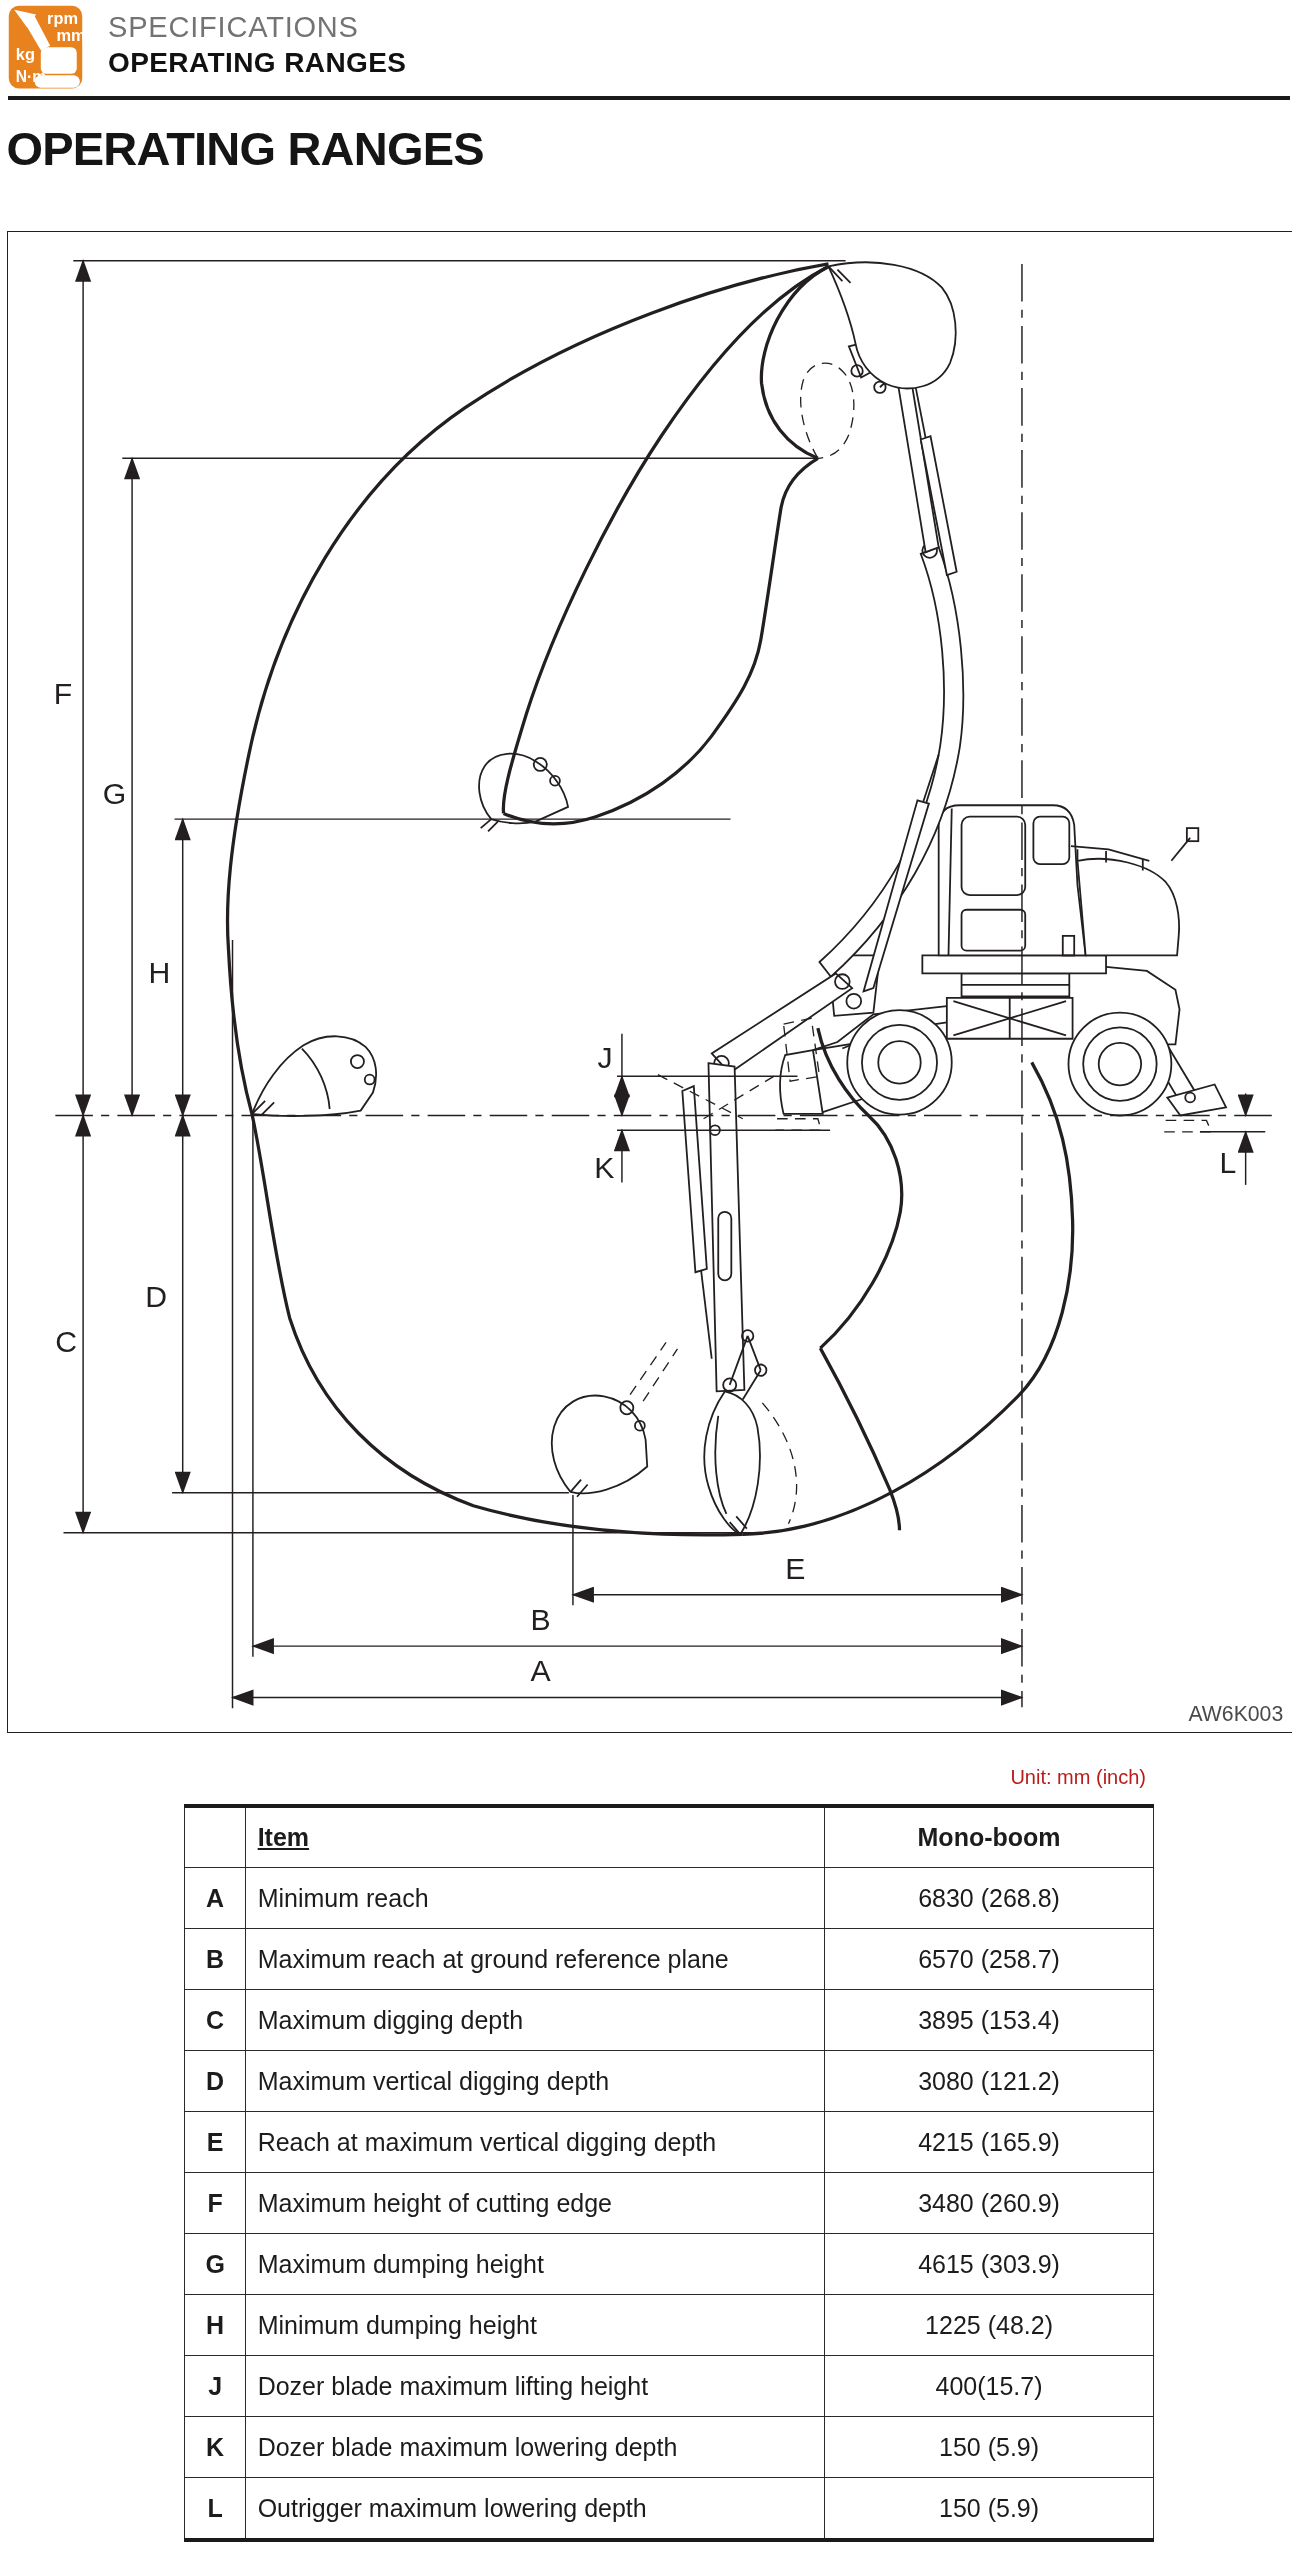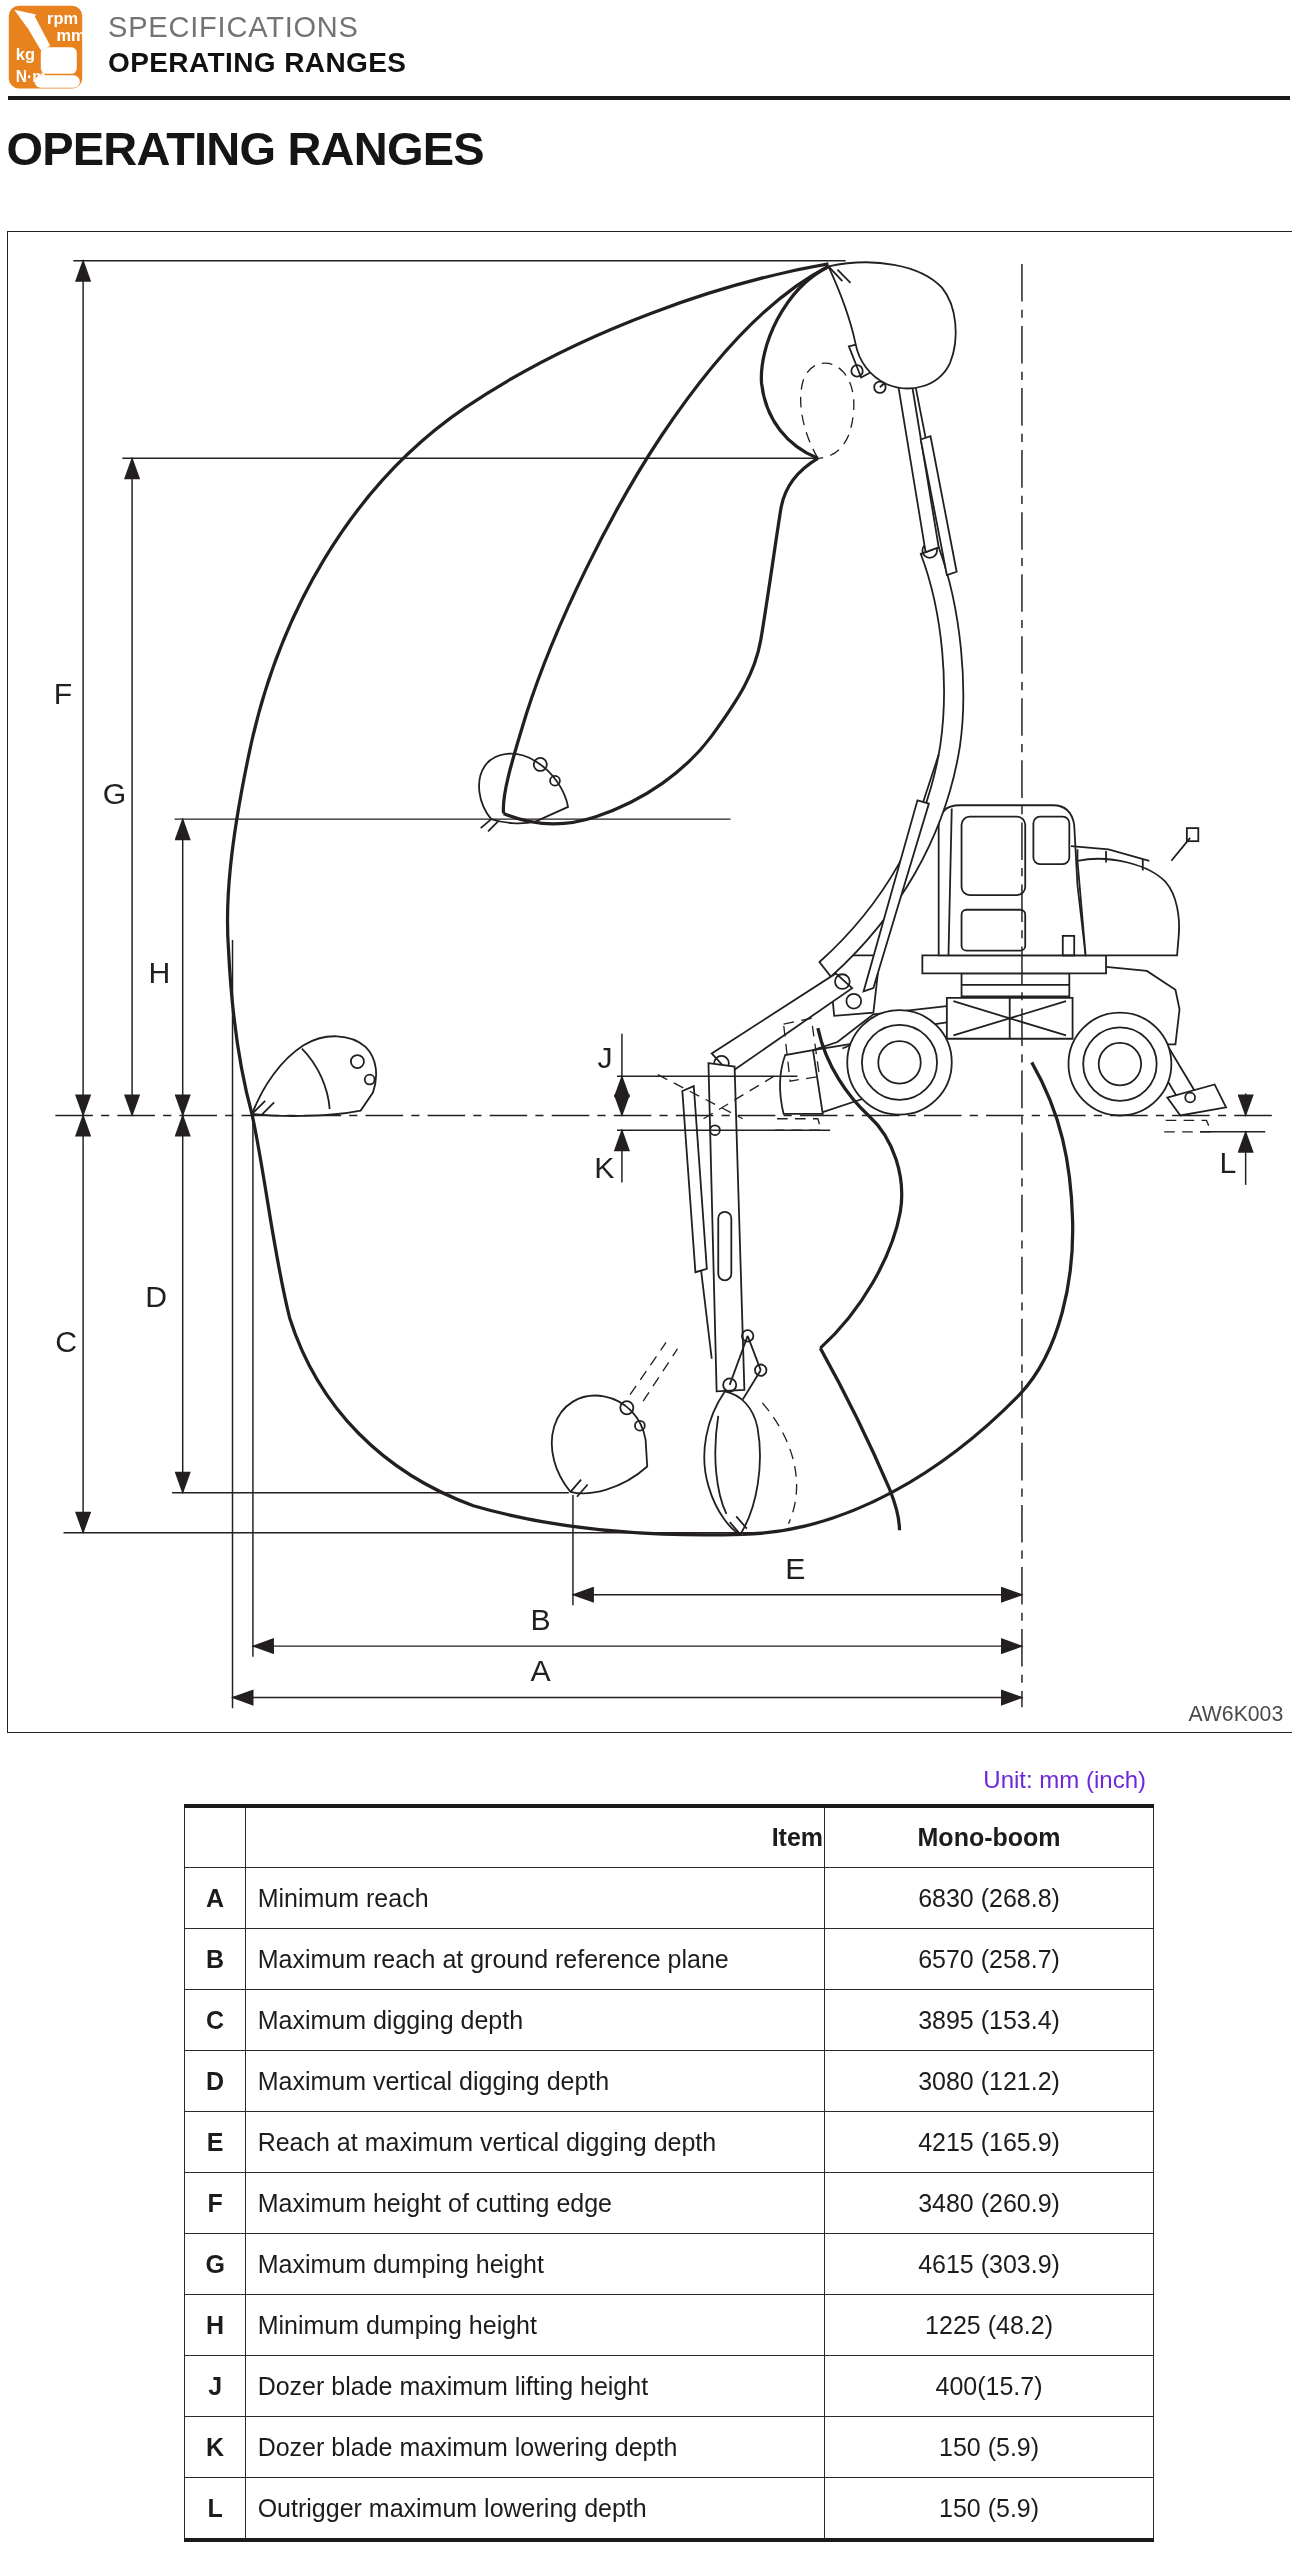--- a/index.html
+++ b/index.html
@@ -17,21 +17,21 @@
   .env{fill:none;stroke:#231f20;stroke-width:4;}
   .mach{fill:#fff;stroke:#231f20;stroke-width:2.2;}
   .machl{fill:none;stroke:#231f20;stroke-width:2.2;}
   .thin{fill:none;stroke:#231f20;stroke-width:1.6;}
   .dash{stroke-dasharray:13 9;}
   .chain{stroke-dasharray:46 10 10 10;}
   .dim{stroke:#231f20;stroke-width:1.8;fill:none;}
   .dimtxt{font-family:"Liberation Sans",sans-serif;font-size:37px;fill:#231f20;}
   .figcode{font-family:"Liberation Sans",sans-serif;font-size:26px;fill:#4a4a4a;}
   
-  #unit-note{position:absolute;top:1766px;right:146px;font-size:24px;color:#6d28d9;}
+  #unit-note{position:absolute;top:1766px;right:146px;font-size:20px;color:#b91c1c;}
   #spec-table{position:absolute;left:184px;top:1804px;width:970px;border-collapse:collapse;
               border-top:4.9px solid #1a1a1a;border-bottom:4.9px solid #1a1a1a;}
   #spec-table th,#spec-table td{border:1.3px solid #2a2a2a;border-top:1.8px solid #2a2a2a;border-bottom:1.8px solid #2a2a2a;
               font-size:25px;color:#1c1c1c;}
   #spec-table th{height:57px;font-weight:700;}
   #spec-table td{height:58px;}
   .col-key{width:59px;text-align:center;font-weight:700;}
   .col-item{width:574px;text-align:left;padding-left:11.4px;}
   .col-val{width:330px;text-align:center;}
   th.col-key{border-top:none;}
@@ -238,21 +238,21 @@
       </g>
     </svg>
   </div>
 
   <div id="unit-note">Unit: mm (inch)</div>
 
   <table id="spec-table">
     <thead>
       <tr>
         <th class="col-key"></th>
-        <th class="col-item" style="text-align:right;">Item</th>
+        <th class="col-item" style="text-align:left;text-decoration:underline;">Item</th>
         <th class="col-val">Mono-boom</th>
       </tr>
     </thead>
     <tbody>
       <tr>
           <td class="col-key">A</td>
           <td class="col-item">Minimum reach</td>
           <td class="col-val">6830 (268.8)</td>
         </tr>
       <tr>

